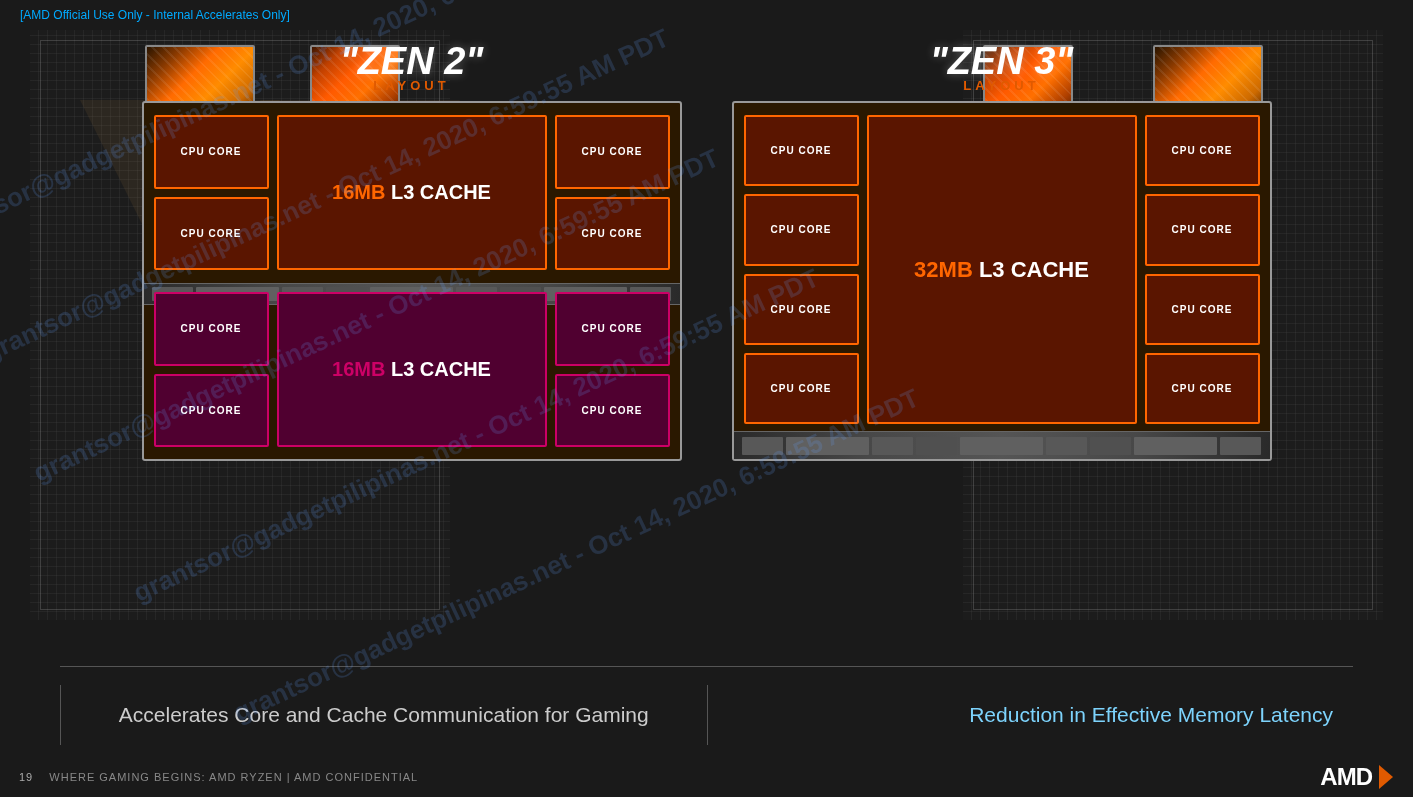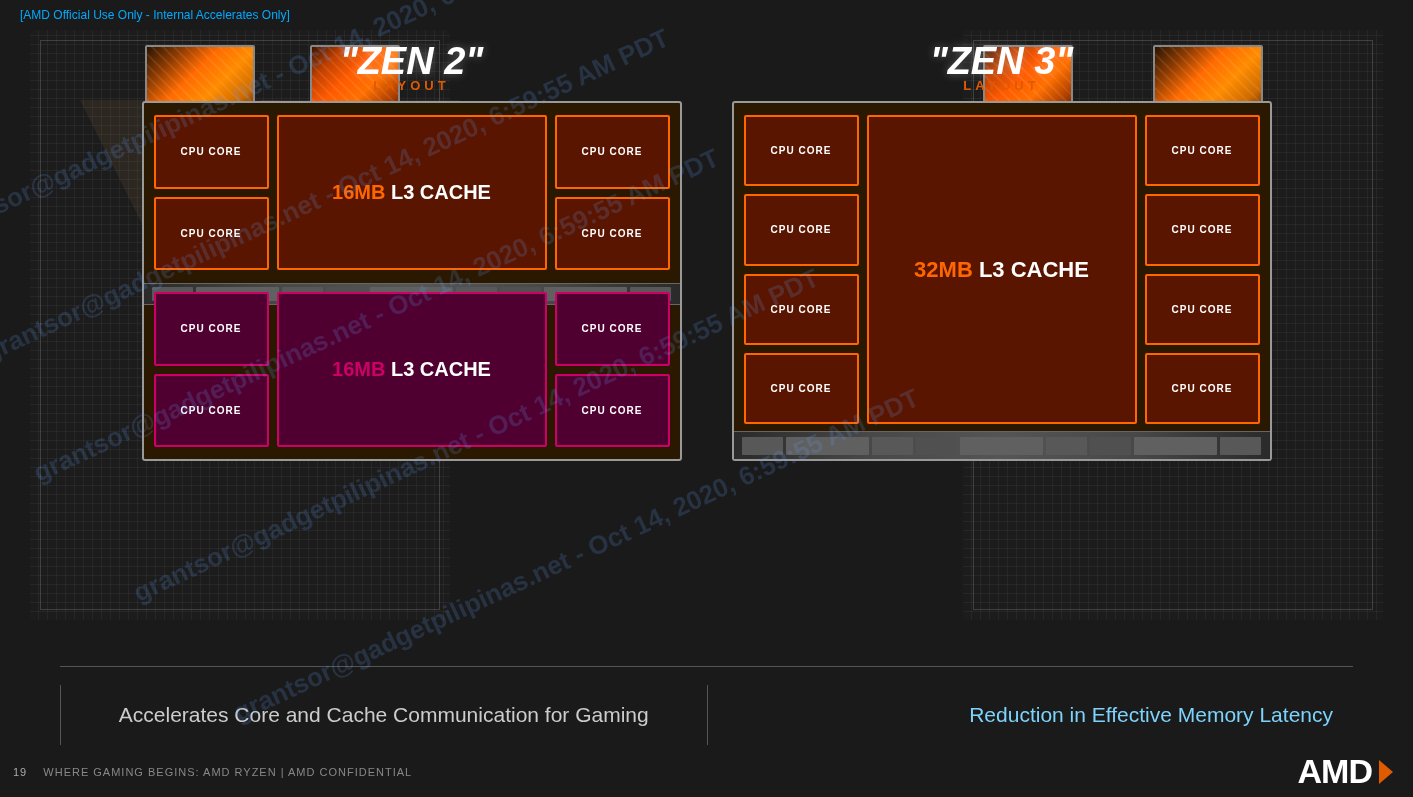--- a/index.html
+++ b/index.html
@@ -235,22 +235,22 @@
 
 <div style="position:absolute; bottom:130px; left:60px; right:60px; height:1px; background:#555; z-index:7;"></div>
 
 <div style="position:absolute; bottom:38px; left:60px; right:60px; height:88px; display:flex; align-items:center; z-index:7;">
   <div style="width:1px; height:60px; background:#555; flex-shrink:0;"></div>
   <div style="flex:1; text-align:center; color:#ccc; font-size:21px; line-height:1.4; padding:0 20px;">Accelerates Core and Cache Communication for Gaming</div>
   <div style="width:1px; height:60px; background:#555; flex-shrink:0;"></div>
   <div style="flex:1; text-align:right; color:#7dd3fc; font-size:21px; line-height:1.4; padding:0 20px;">Reduction in Effective Memory Latency</div>
 </div>
 
-<div style="position:absolute; bottom:6px; left:13px; right:20px; display:flex; align-items:center; justify-content:space-between; z-index:20;">
+<div style="position:absolute; bottom:6px; left:19px; right:20px; display:flex; align-items:center; justify-content:space-between; z-index:20;">
   <div style="color:#888; font-size:11px; letter-spacing:1px;">
     <span style="color:#aaa; margin-right:12px;">19</span>
     <span>WHERE GAMING BEGINS: AMD RYZEN  |  AMD CONFIDENTIAL</span>
   </div>
   <div style="display:flex; align-items:center; gap:4px;">
-    <span style="font-size:34px; font-weight:900; color:white; letter-spacing:-1px;">AMD</span>
+    <span style="font-size:24px; font-weight:900; color:white; letter-spacing:-1px;">AMD</span>
     <div style="width:0; height:0; border-top:12px solid transparent; border-bottom:12px solid transparent; border-left:14px solid #e05a00; margin-left:3px;"></div>
   </div>
 </div>
 
 </body></html>

